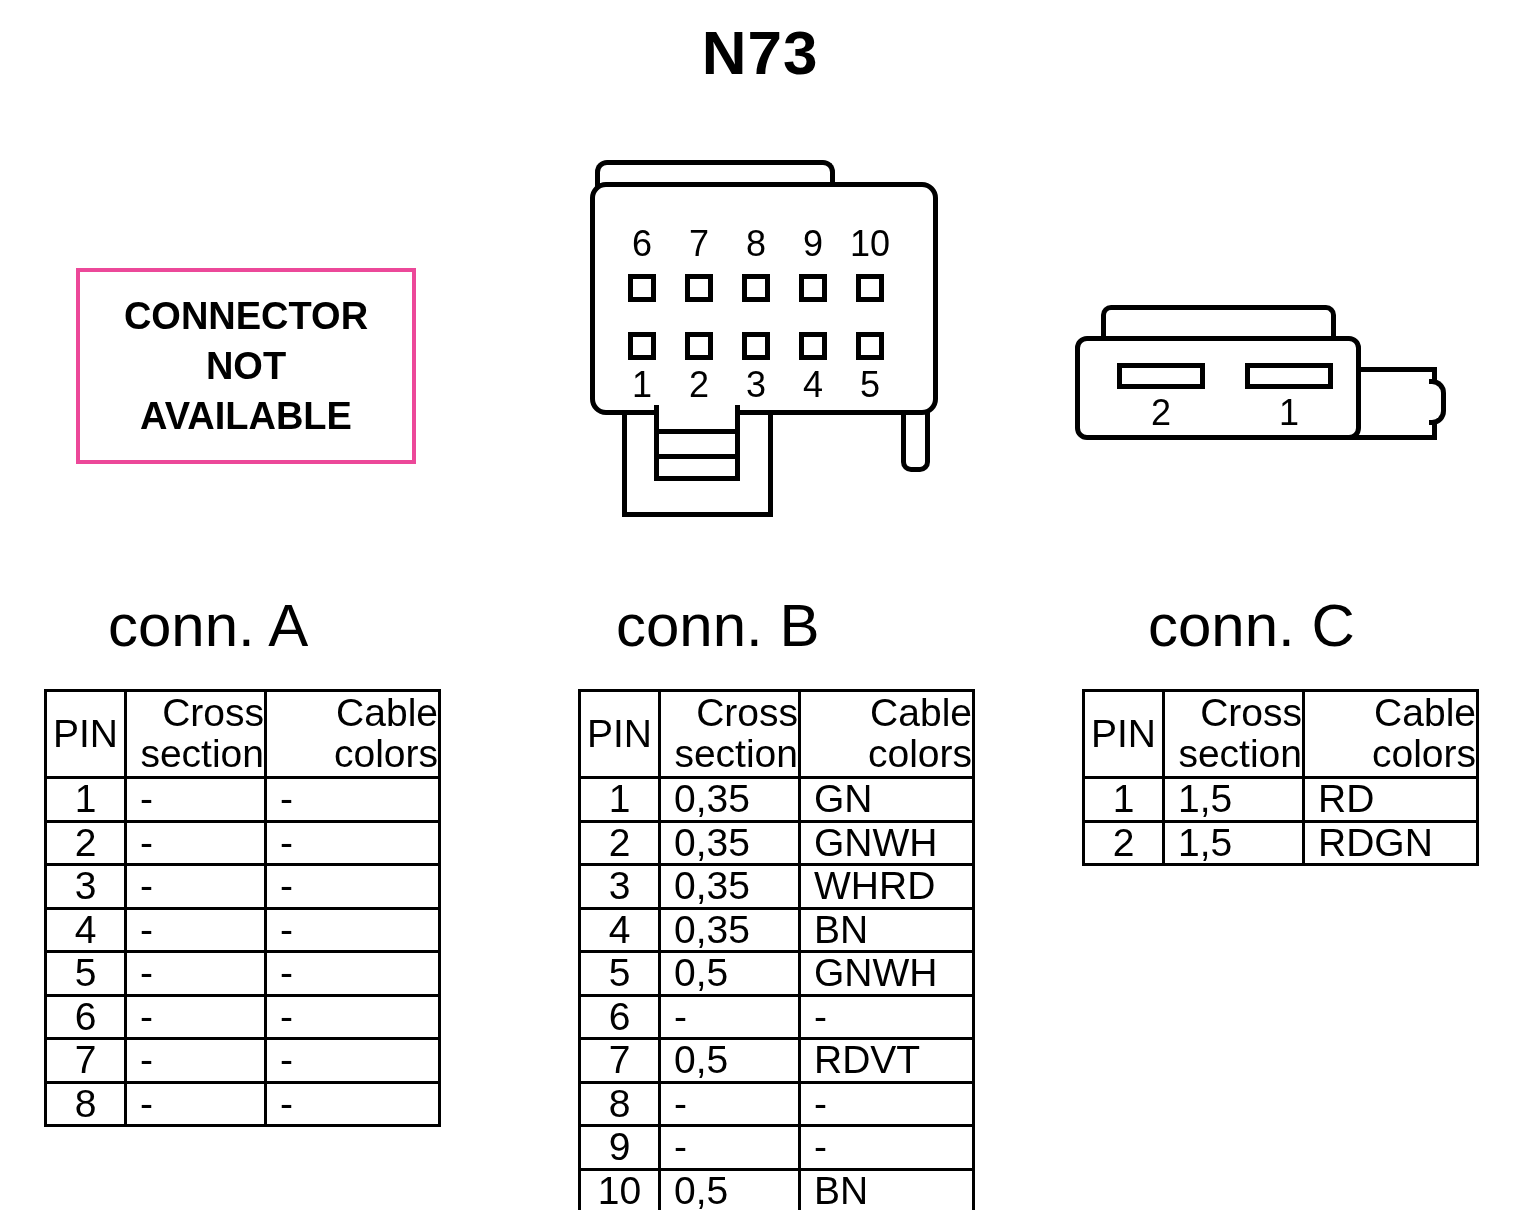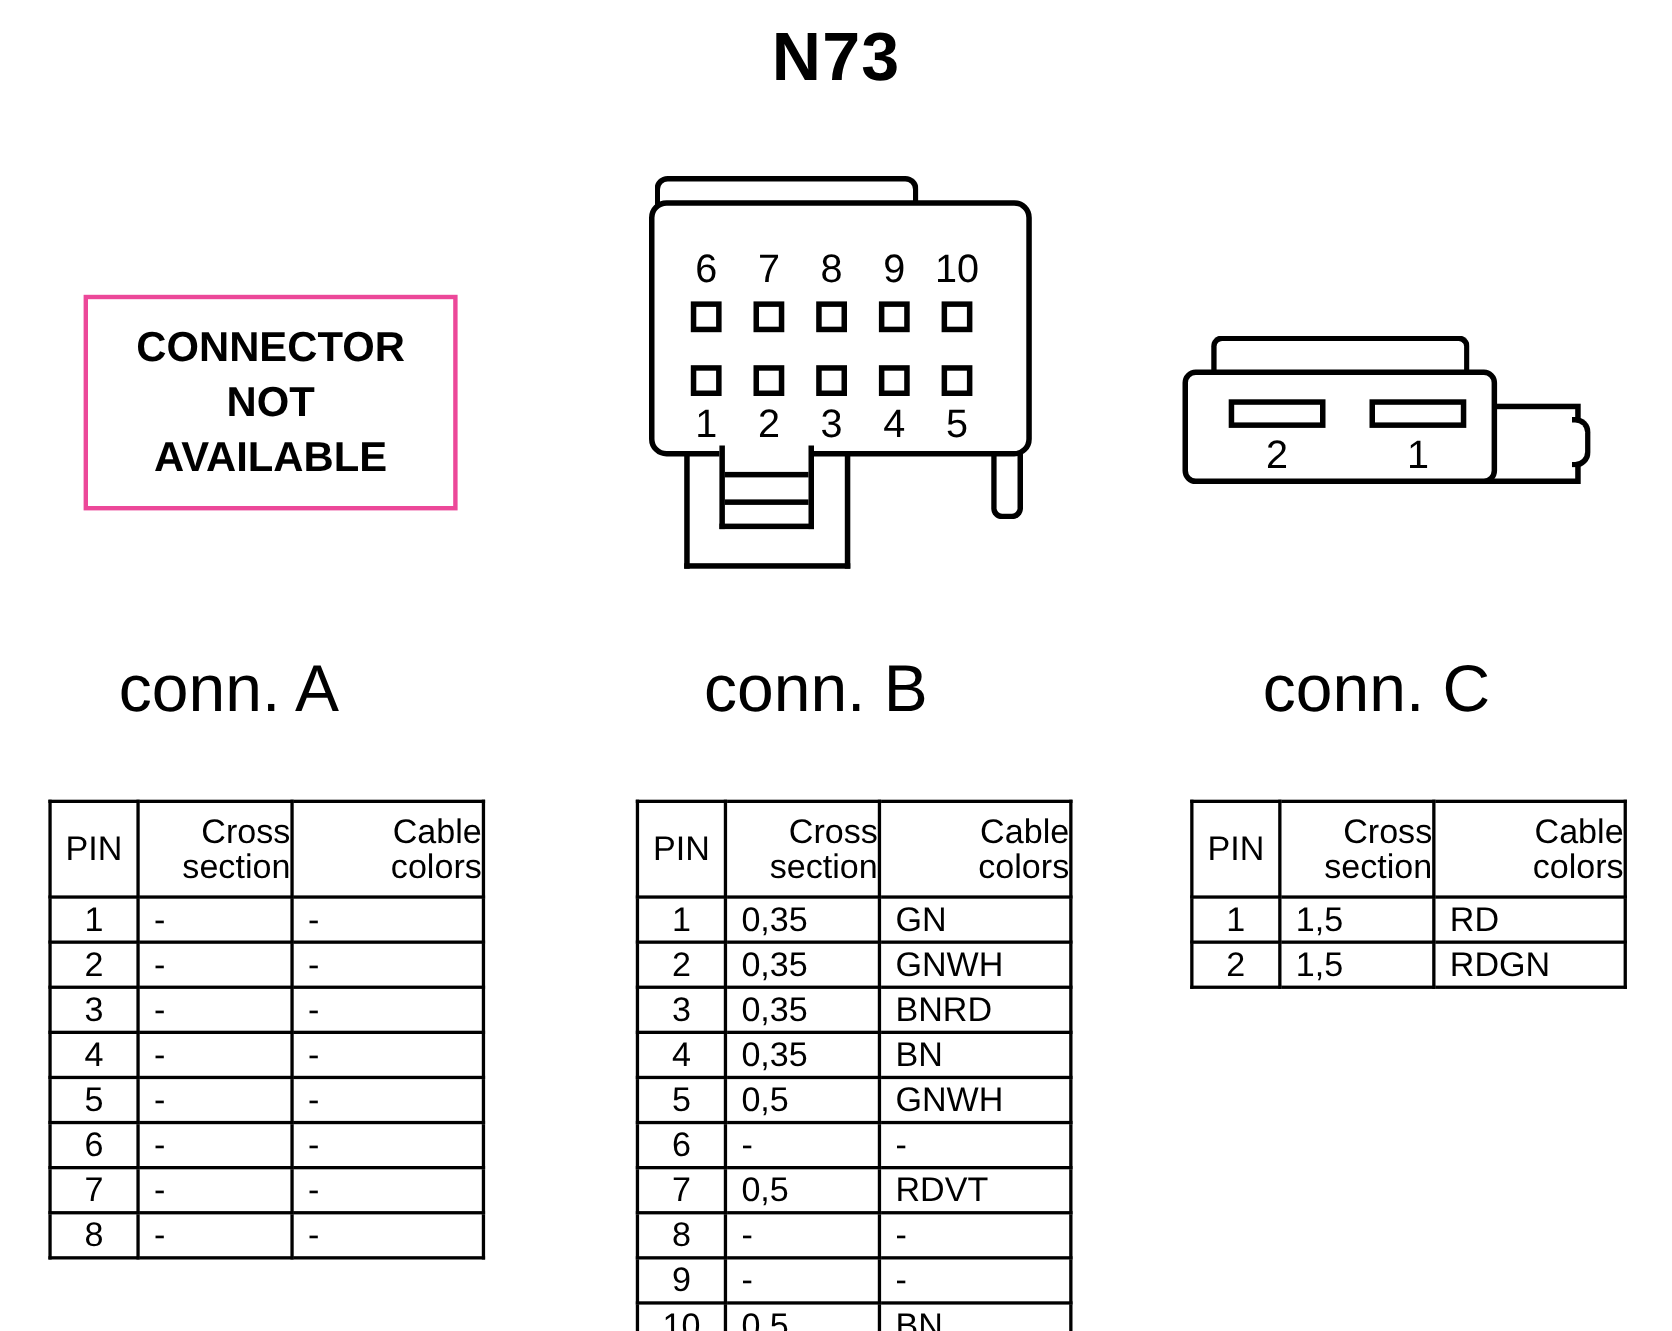--- a/index.html
+++ b/index.html
@@ -231,31 +231,30 @@
 
   
   .conn-heading {
     position: absolute;
     font-size: 60px;
     font-weight: normal;
     line-height: 1;
     white-space: nowrap;
   }
   #heading-a { left: 108px; top: 596px; }
-  #heading-b { left: 640px; top: 596px; }
+  #heading-b { left: 616px; top: 596px; }
   #heading-c { left: 1148px; top: 596px; }
 
   
   .pin-table {
     position: absolute;
     border-collapse: collapse;
     table-layout: fixed;
-    font-size: 31px;
-    background: #fff;
-    margin-top: 38px;
+    font-size: 39px;
+    background: #fff;
   }
   .pin-table th, .pin-table td {
     border: 3px solid #000;
     padding: 0;
     font-weight: normal;
     line-height: 1.04;
   }
   .pin-table thead th {
     height: 84px;
     vertical-align: middle;
@@ -437,21 +436,21 @@
         <td class="c-col">GN</td>
       </tr>
       <tr>
         <td class="c-pin">2</td>
         <td class="c-sec">0,35</td>
         <td class="c-col">GNWH</td>
       </tr>
       <tr>
         <td class="c-pin">3</td>
         <td class="c-sec">0,35</td>
-        <td class="c-col">BNRD</td>
+        <td class="c-col">WHRD</td>
       </tr>
       <tr>
         <td class="c-pin">4</td>
         <td class="c-sec">0,35</td>
         <td class="c-col">BN</td>
       </tr>
       <tr>
         <td class="c-pin">5</td>
         <td class="c-sec">0,5</td>
         <td class="c-col">GNWH</td>

